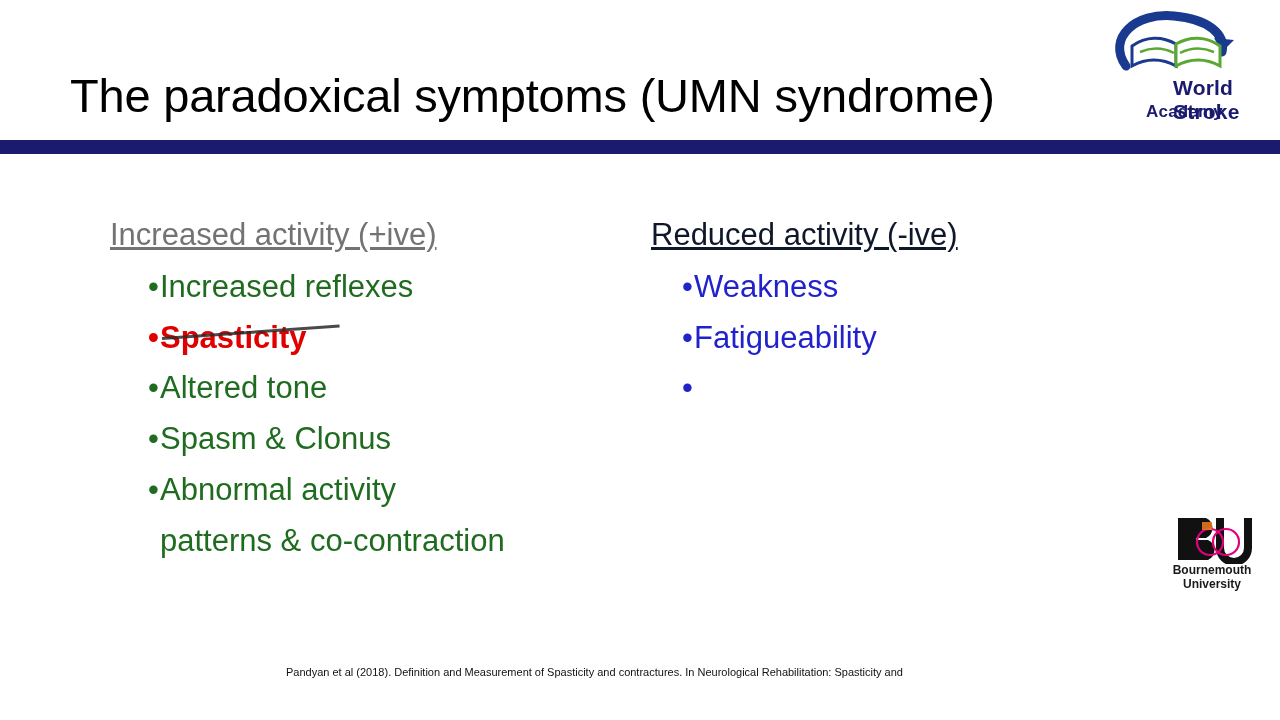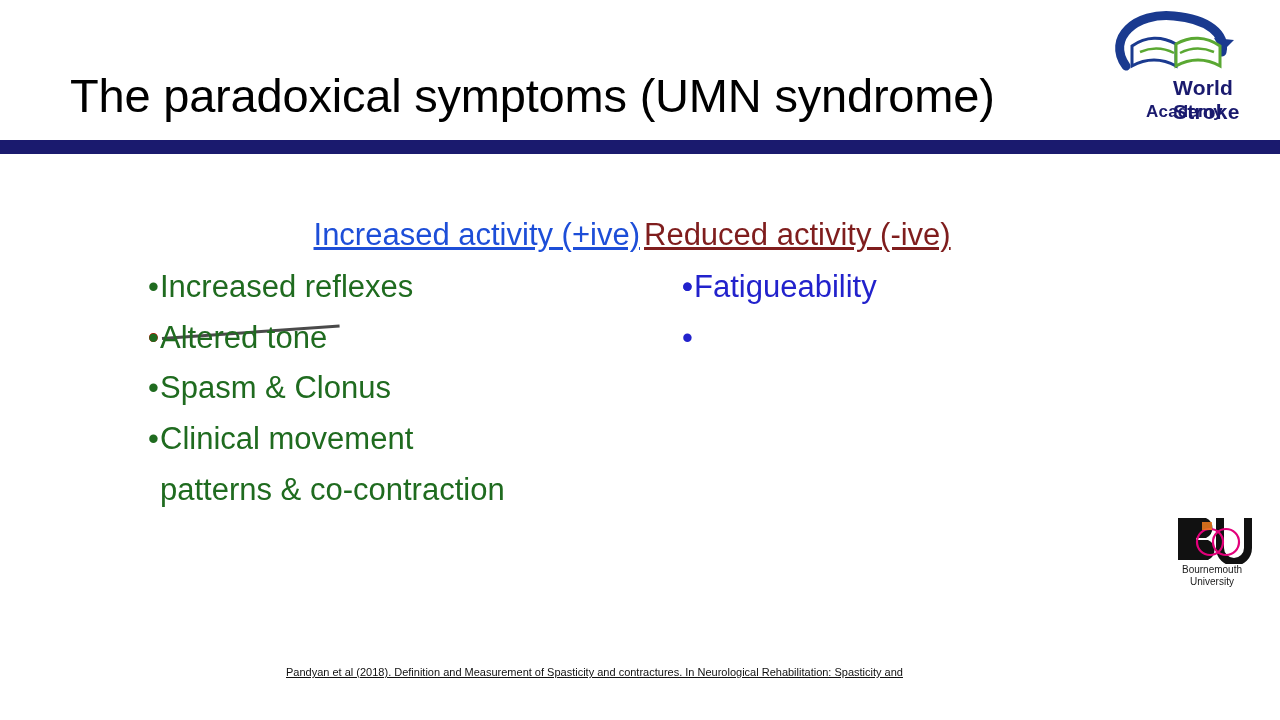--- a/index.html
+++ b/index.html
@@ -53,22 +53,22 @@
   .col-left  { left: 110px; width: 530px; }
   .col-right { left: 644px; width: 560px; }
 
   .col-heading {
     font-size: 31px;
     line-height: 1.25;
     text-decoration: underline;
     margin: 0 0 7px 0;
     white-space: nowrap;
   }
-  .col-left .col-heading  { color: #1d4ed8; text-align: right; }
-  .col-right .col-heading { color: #7f1d1d; }
+  .col-left .col-heading  { color: #737373; }
+  .col-right .col-heading { color: #0f172a; margin-left: 7px; }
 
   ul.bullets {
     list-style: none;
     margin: 0;
     padding: 0;
   }
   ul.bullets li {
     font-size: 31px;
     line-height: 1.64;
     white-space: nowrap;
@@ -109,21 +109,20 @@
 
   
   .citation {
     position: absolute;
     left: 286px;
     top: 664px;
     width: 700px;
     font-size: 11px;
     line-height: 1.55;
     color: #111111;
-    text-decoration: underline;
   }
 
   
   .wsa-logo {
     position: absolute;
     right: 14px;
     top: 8px;
     width: 170px;
     height: 120px;
   }
@@ -153,22 +152,22 @@
     bottom: 18px;
     width: 96px;
     height: 74px;
   }
   .bu-text {
     position: absolute;
     left: 0;
     top: 48px;
     width: 96px;
     text-align: center;
-    font-size: 10px;
-    font-weight: normal;
+    font-size: 12px;
+    font-weight: bold;
     color: #1a1a1a;
     line-height: 1.15;
   }
 </style>
 </head>
 <body>
 
 <div class="slide">
 
   <div class="slide-title">The paradoxical symptoms (UMN syndrome)</div>
@@ -177,45 +176,47 @@
 
   <div class="col col-left">
     <div class="col-heading">Increased activity (+ive)</div>
     <ul class="bullets">
       <li>
         <span class="bullet-dot">•</span>
         <span>Increased reflexes</span>
       </li>
       <li class="emphasis">
         <span class="bullet-dot">•</span>
+        <span>Spasticity</span>
         <span class="strike-mark"></span>
       </li>
       <li>
         <span class="bullet-dot">•</span>
         <span>Altered tone</span>
       </li>
       <li>
         <span class="bullet-dot">•</span>
         <span>Spasm &amp; Clonus</span>
       </li>
       <li>
         <span class="bullet-dot">•</span>
-        <span>Clinical movement</span>
+        <span>Abnormal activity</span>
       </li>
       <li class="cont">
         <span>patterns &amp; co-contraction</span>
       </li>
     </ul>
   </div>
 
   <div class="col col-right">
     <div class="col-heading">Reduced activity (-ive)</div>
     <ul class="bullets">
       <li>
         <span class="bullet-dot">•</span>
+        <span>Weakness</span>
       </li>
       <li>
         <span class="bullet-dot">•</span>
         <span>Fatigueability</span>
       </li>
       <li>
         <span class="bullet-dot">•</span>
       </li>
     </ul>
   </div>

